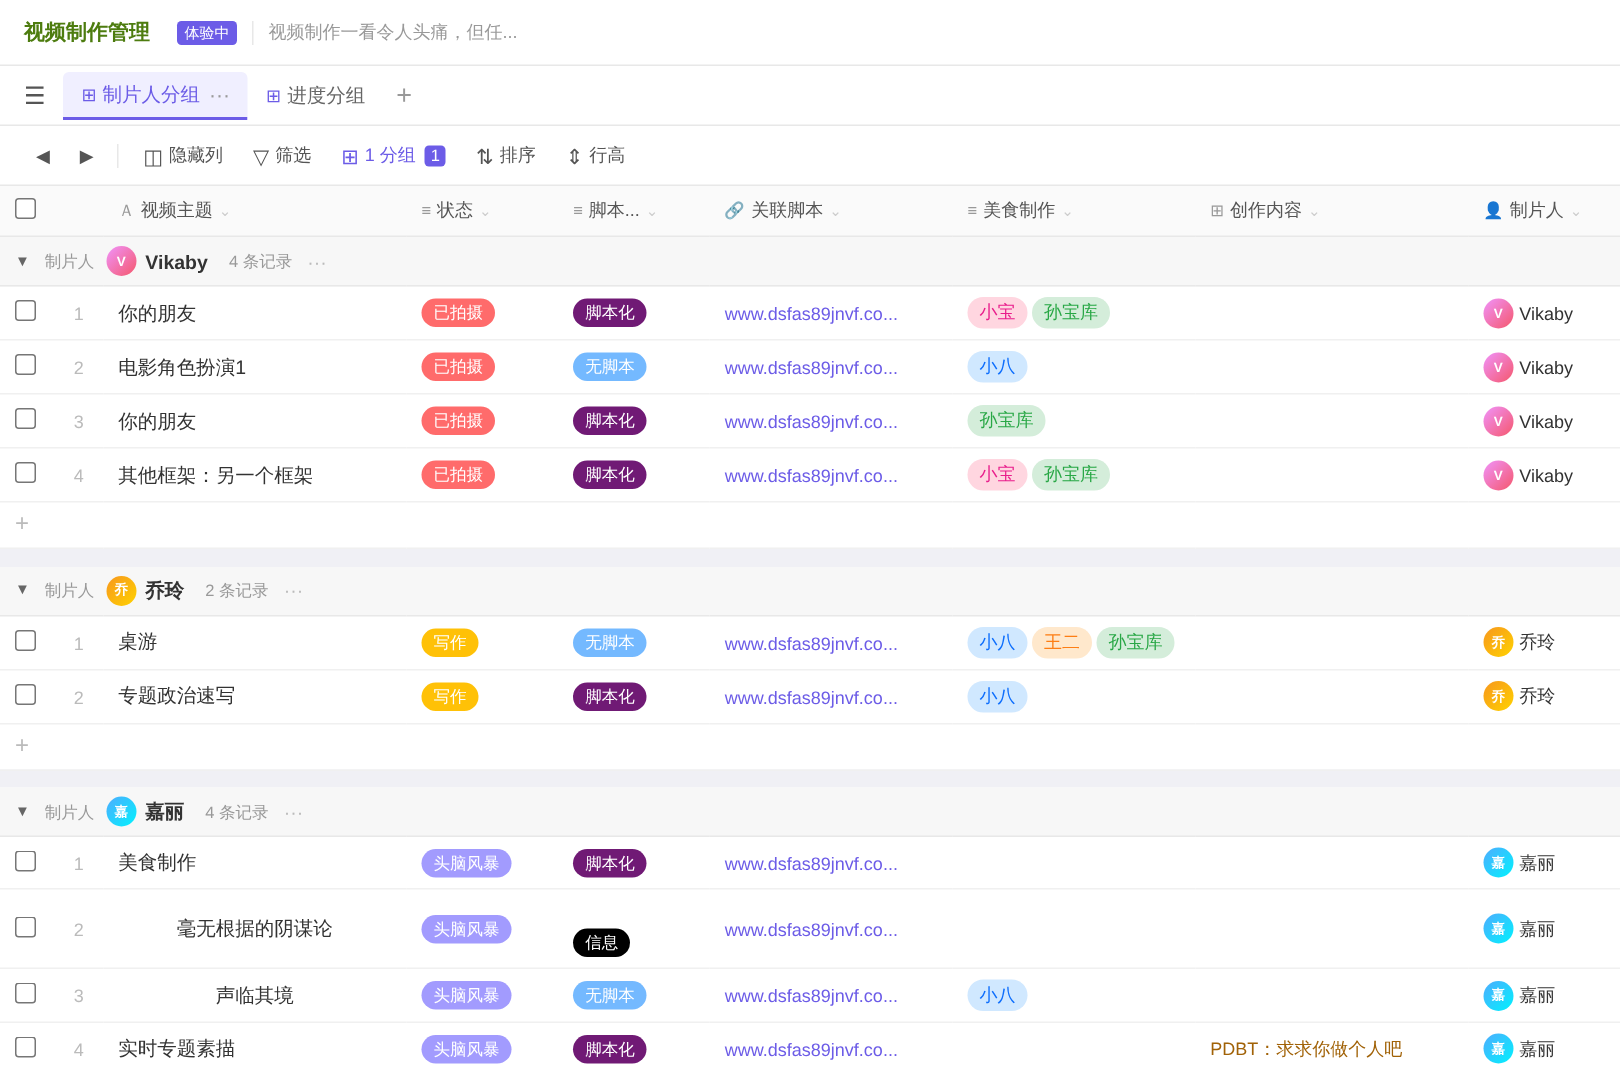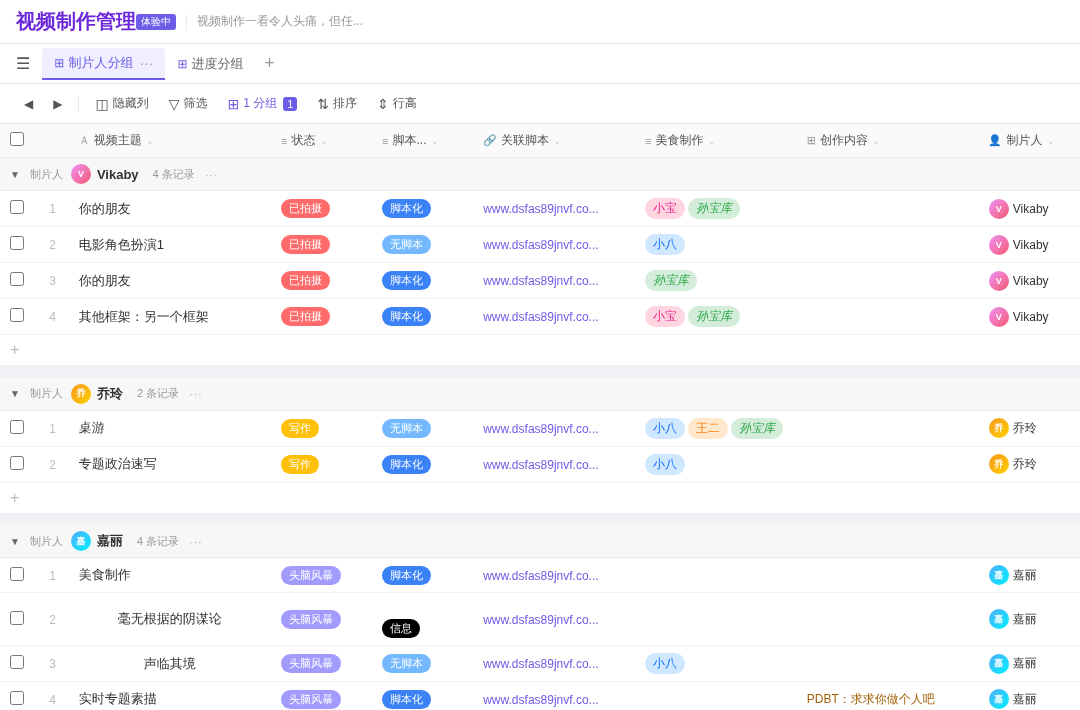--- a/index.html
+++ b/index.html
@@ -1,20 +1,20 @@
 <!DOCTYPE html>
 <html><head>
   <meta charset="utf-8">
   <style>
     * { box-sizing: border-box; margin: 0; padding: 0; }
     body { font-family: -apple-system, BlinkMacSystemFont, 'PingFang SC', 'Microsoft YaHei', sans-serif; background: #fff; font-size: 13px; color: #333; width: 1080px; height: 710px; overflow: hidden; }
 
     
     .top-header { display: flex; align-items: center; padding: 8px 16px; border-bottom: 1px solid #e8e8e8; height: 44px; }
-    .app-title { font-size: 20px; font-weight: 600; color: #6d28d9; margin-right: 0; }
+    .app-title { font-size: 14px; font-weight: 600; color: #4d7c0f; margin-right: 18px; }
     .beta-badge { background: #6c5ce7; color: #fff; font-size: 10px; padding: 1px 5px; border-radius: 3px; }
     .header-divider { width: 1px; height: 16px; background: #e8e8e8; margin: 0 10px; }
     .header-subtitle { color: #999; font-size: 12px; }
 
     
     .tab-bar { display: flex; align-items: center; padding: 0 16px; border-bottom: 1px solid #e8e8e8; height: 40px; background: #fff; }
     .tab { display: flex; align-items: center; gap: 4px; padding: 6px 12px; border-radius: 4px 4px 0 0; font-size: 13px; cursor: pointer; color: #666; }
     .tab.active { background: #f0efff; color: #6c5ce7; border-bottom: 2px solid #6c5ce7; }
     .tab-icon { color: #6c5ce7; font-size: 12px; }
     .tab-dots { color: #999; font-size: 14px; margin-left: 2px; cursor: pointer; }
@@ -51,29 +51,29 @@
     .av-jiali { background: linear-gradient(135deg, #4facfe, #00f2fe); }
 
     .table tr.data-row td { border-bottom: 1px solid #f0f0f0; padding: 7px 10px; vertical-align: middle; }
     .row-num { color: #bbb; font-size: 12px; }
     .checkbox { width: 14px; height: 14px; border: 1px solid #ccc; border-radius: 3px; cursor: pointer; }
 
     
     .badge { display: inline-flex; align-items: center; padding: 2px 8px; border-radius: 12px; font-size: 11px; font-weight: 500; white-space: nowrap; }
     .badge-red { background: #ff6b6b; color: #fff; }
     .badge-yellow { background: #ffc107; color: #fff; }
-    .badge-teal { background: #3b82f6; color: #fff; text-align: right; }
+    .badge-teal { background: #701a75; color: #fff; text-align: right; }
     .badge-blue { background: #74b9ff; color: #fff; }
     .badge-purple { background: #a29bfe; color: #fff; }
     .badge-orange { background: #000000; color: #fff; margin-top: 19px; }
 
     
     .role-tag { display: inline-flex; align-items: center; padding: 2px 8px; border-radius: 12px; font-size: 12px; margin-right: 3px; }
     .rt-pink { background: #ffd6e0; color: #e91e8c; }
-    .rt-green { background: #d4edda; color: #28a745; font-style: italic; }
+    .rt-green { background: #d4edda; color: #28a745; }
     .rt-blue { background: #d0e8ff; color: #0d6efd; }
     .rt-orange { background: #ffe8cc; color: #fd7e14; }
 
     .link-text { color: #6c5ce7; font-size: 12px; text-decoration: none; cursor: pointer; }
 
     .add-row { padding: 6px 10px; border-bottom: 1px solid #f0f0f0; }
     .add-row-btn { color: #bbb; cursor: pointer; font-size: 16px; }
 
     .editor-cell { display: flex; align-items: center; gap: 4px; }
     .editor-name { font-size: 12px; color: #333; }

